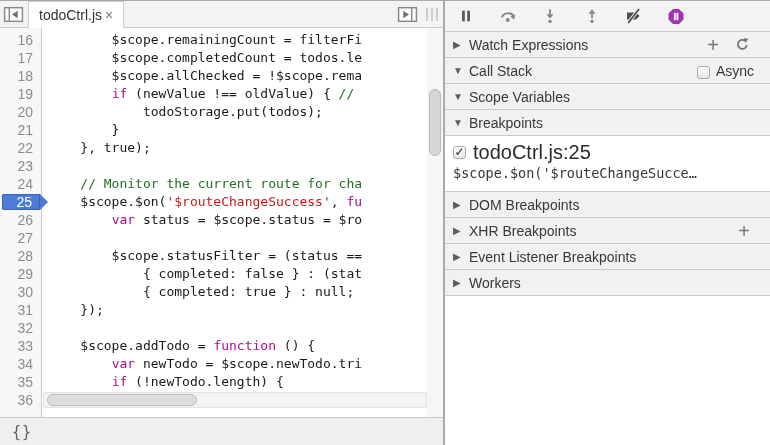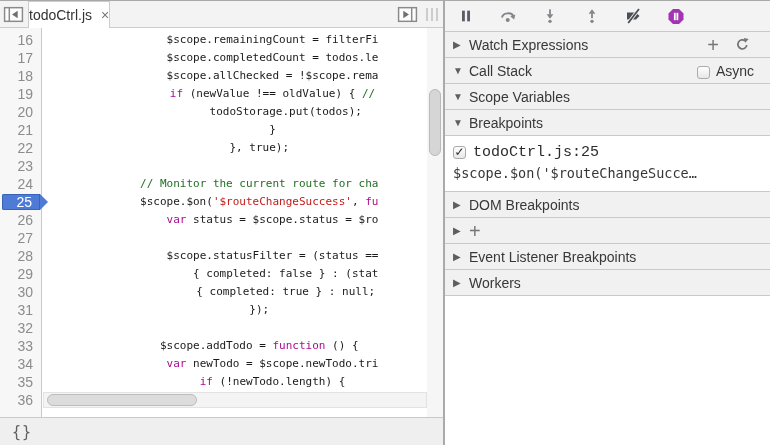--- a/index.html
+++ b/index.html
@@ -6,40 +6,40 @@
   html,body { background:#fff; }
   .app { position:relative; width:770px; height:445px; display:flex; overflow:hidden;
          font-family:"Liberation Sans", sans-serif; border-top:1px solid #a9a9a9; background:#fff; }
 
   
   .left-panel { width:445px; display:flex; flex-direction:column; border-right:2px solid #aaa; background:#fff; }
 
   .tabbar { height:27px; background:#f3f3f3; border-bottom:1px solid #ccc; display:flex; align-items:stretch; flex:none; }
   .nav-btn { width:27px; display:flex; align-items:center; justify-content:center; cursor:pointer; }
   .tab { margin-left:1px; background:#fff; border:1px solid #ccc; border-bottom:none; display:flex;
-         align-items:center; padding:0 0; gap:9px; margin-bottom:-1px; z-index:2; }
+         align-items:center; padding:0 10px; gap:3px; margin-bottom:-1px; z-index:2; }
   .tab-title { font-size:14px; color:#333; }
   .tab-close { font-size:14px; color:#777; cursor:pointer; line-height:1; }
   .tabbar-right { margin-left:auto; display:flex; align-items:center; gap:8px; padding-right:5px; }
   .grip { display:flex; gap:3px; }
   .grip i { width:2px; height:13px; background:#ccc; }
 
   .editor { position:relative; flex:1; overflow:hidden; background:#fff; }
   .gutter { position:absolute; left:0; top:0; bottom:0; width:42px; background:#f7f7f7; border-right:1px solid #c9c9c9; padding-top:3px; }
   .grow { position:relative; height:18px; }
   .ln { display:block; height:18px; line-height:18px; text-align:right; padding-right:8px;
         font-family:Liberation Sans, sans-serif; font-size:14px; color:#8c8c8c; cursor:pointer; }
   .ln.bp { position:absolute; left:2px; top:1px; width:38px; height:16px; line-height:16px;
            background:#4d7bd6; box-shadow:inset 0 0 0 1px #3a62b8; border-radius:2px 0 0 2px;
            color:#fff; }
   .ln.bp::after { content:""; position:absolute; right:-8px; top:0; width:0; height:0;
                   border-left:8px solid #4d7bd6; border-top:8px solid transparent; border-bottom:8px solid transparent; }
   .code { position:absolute; left:43px; top:0; right:0; bottom:0; padding:3px 0 0 6px; overflow:hidden; }
   .crow { height:18px; line-height:18px; white-space:pre; font-family:"DejaVu Sans Mono", monospace;
-          font-size:11px; color:#1a1a1a;text-align:center; }
+          font-size:13px; color:#1a1a1a; }
   .tk-p { color:#1a1a1a; } .tk-k { color:#aa0d91; } .tk-s { color:#c41a16; } .tk-c { color:#236e25; }
 
   .vtrack { position:absolute; right:0; top:0; bottom:0; width:16px; background:#f6f6f6; }
   .vthumb { position:absolute; left:2px; right:2px; top:61px; height:67px; background:#d6d6d6;
             border:1px solid #b9b9b9; border-radius:6px; }
   .htrack { position:absolute; left:43px; right:16px; bottom:9px; height:16px; background:#f4f4f4; border:1px solid #e3e3e3; }
   .hthumb { position:absolute; left:3px; top:1px; bottom:1px; width:150px; background:#dcdcdc;
             border:1px solid #bdbdbd; border-radius:7px; }
 
   .statusbar { height:28px; flex:none; background:#efefef; border-top:1px solid #c9c9c9;
@@ -60,21 +60,21 @@
   .sec-actions { display:flex; align-items:center; gap:16px; padding-right:12px; }
   .plus { font-size:20px; color:#767676; line-height:14px; cursor:pointer; font-weight:400; }
   .cb { width:13px; height:13px; border:1px solid #ababab; border-radius:3px;
         background:linear-gradient(#fefefe,#e7e7e7); display:flex; align-items:center; justify-content:center;
         font-size:12px; color:#2f2f2f; cursor:pointer; flex:none; }
   .async-wrap { display:flex; align-items:flex-end; gap:6px; padding-right:8px; }
   .async-label { font-size:14px; color:#383838; }
 
   .bp-entry { flex:none; height:56px; background:#fff; border-bottom:1px solid #c9c9c9; padding:7px 8px 0 8px; cursor:pointer; }
   .bp-row1 { display:flex; align-items:center; gap:7px; height:18px; }
-  .bp-loc { font-size:15px; color:#2b2b2b;font-family:Liberation Mono, monospace; }
+  .bp-loc { font-size:20px; color:#2b2b2b; }
   .bp-snippet { margin-top:4px; font-family:"DejaVu Sans Mono", monospace;
                 font-size:13.5px; color:#363636; white-space:nowrap; overflow:hidden; }
   .filler { flex:1; background:#fff; }
 </style>
 </head>
 <body>
 
 <div class="app">
 
   <div class="left-panel">
@@ -296,20 +296,21 @@
       <div class="bp-snippet">$scope.$on('$routeChangeSucce…</div>
     </div>
 
     <div class="sec">
       <span class="tri">▶</span>
       <span class="sec-label">DOM Breakpoints</span>
     </div>
 
     <div class="sec">
       <span class="tri">▶</span>
+      <span class="sec-label">XHR Breakpoints</span>
       <span class="sec-actions">
         <span class="plus">+</span>
       </span>
     </div>
 
     <div class="sec">
       <span class="tri">▶</span>
       <span class="sec-label">Event Listener Breakpoints</span>
     </div>
 

